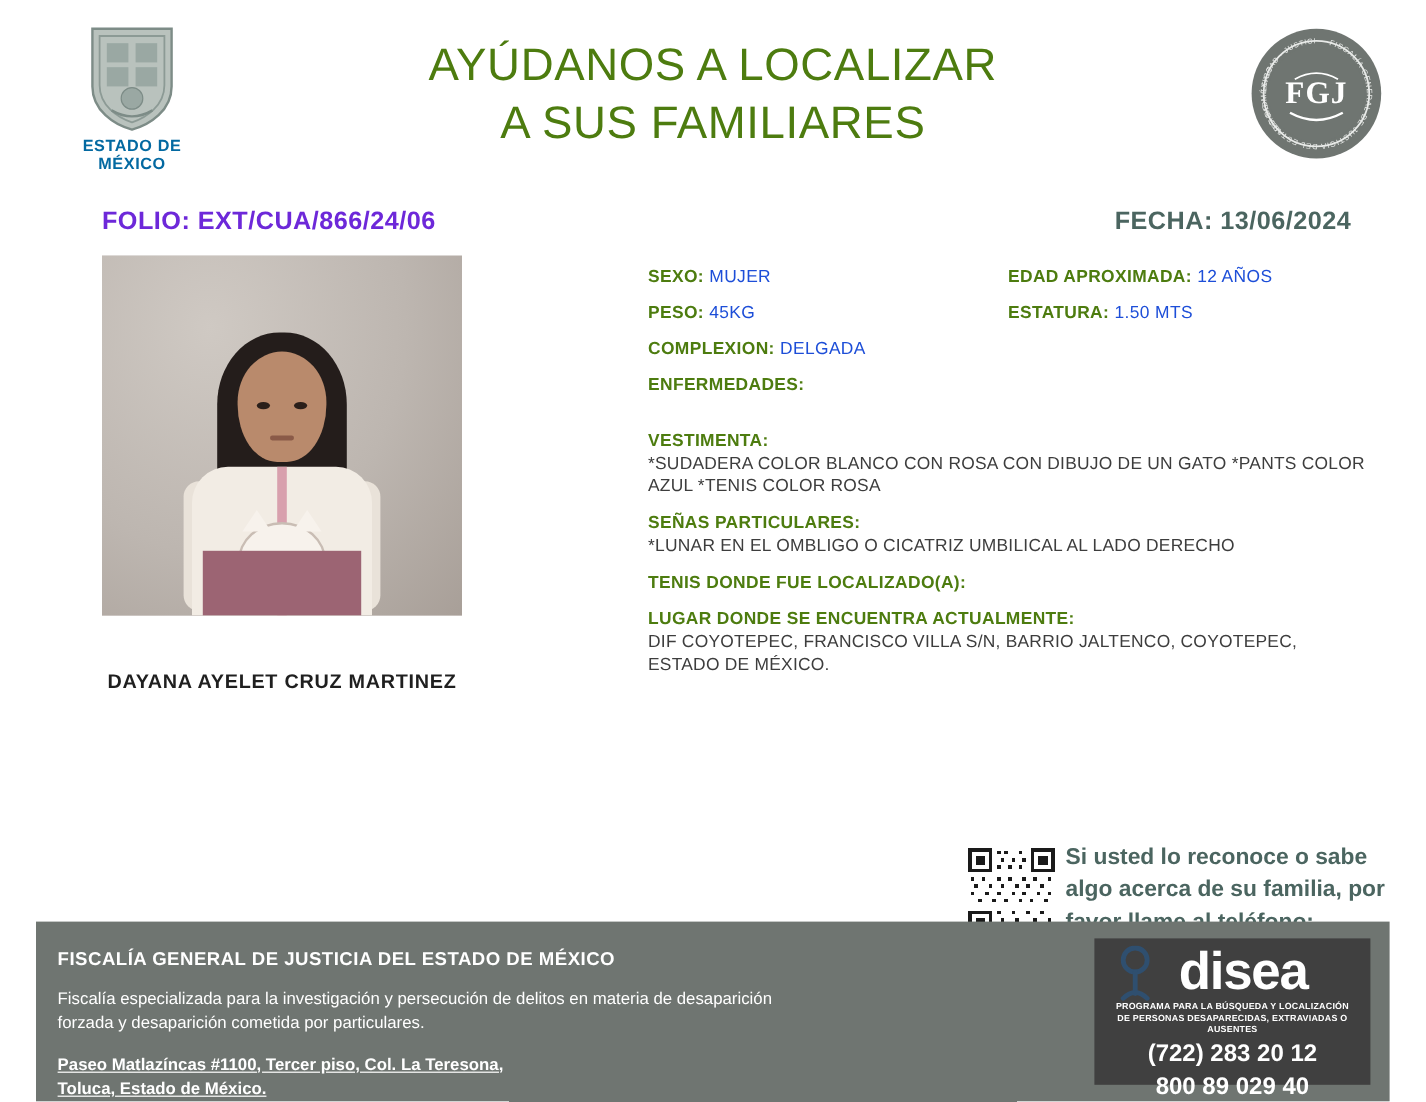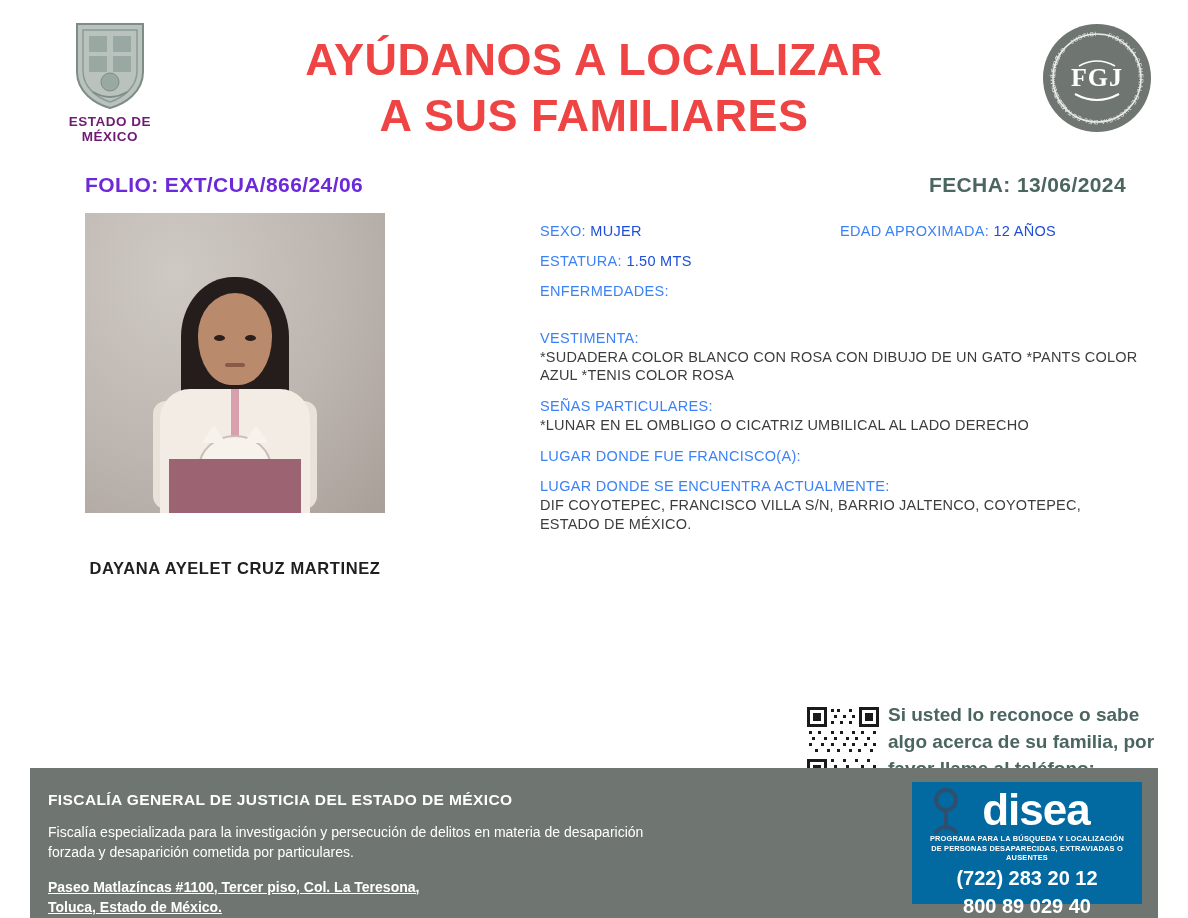--- a/index.html
+++ b/index.html
@@ -35,34 +35,34 @@
     height: 92px;
     margin: 0 auto;
     position: relative;
   }
   .edomex-shield svg { display: block; }
   .edomex-label {
     margin-top: 4px;
     font-size: 13.5px;
     font-weight: bold;
     letter-spacing: 0.5px;
-    color: #701a75;
+    color: #0369a1;
   }
 
   .header-title {
     position: absolute;
     left: 190px;
     right: 190px;
     top: 32px;
     text-align: center;
-    font-size: 45px;
-    font-weight: bold;
+    font-size: 38px;
+    font-weight: normal;
     line-height: 1.25;
     letter-spacing: 0.5px;
-    color: #ef4444;
+    color: #4d7c0f;
   }
   .header-title .l2 { display: block; }
 
   .fgj-logo {
     position: absolute;
     right: 35px;
     top: 22px;
     width: 112px;
     height: 112px;
   }
@@ -241,24 +241,24 @@
     top: 222px;
     width: 600px;
   }
   .row {
     display: flex;
     margin-bottom: 12px;
   }
   .col-l { width: 300px; }
   .col-r { width: 300px; }
   .lbl {
-    font-weight: normal;
+    font-weight: bold;
     font-size: 14.5px;
     letter-spacing: 0.3px;
-    color: #3b82f6;
+    color: #4d7c0f;
   }
   .val {
     font-size: 14.5px;
     letter-spacing: 0.3px;
     color: #1d4ed8;
   }
   .blk { margin-bottom: 10px; }
   .blk .lbl { display: block; margin-bottom: 2px; }
   .blk .txt {
     font-size: 14.5px;
@@ -319,21 +319,21 @@
     line-height: 1.45;
     text-decoration: underline;
   }
 
   .disea-box {
     position: absolute;
     right: 16px;
     top: 14px;
     width: 230px;
     height: 122px;
-    background: #0369a1;
+    background: #404040;
     color: #ffffff;
     text-align: center;
   }
   .disea-word {
     position: relative;
     height: 52px;
     margin-top: 2px;
   }
   .disea-word .d-text {
     font-size: 44px;
@@ -449,47 +449,58 @@
       <span class="lbl">SEXO:</span>
       <span class="val">MUJER</span>
     </div>
     <div class="col-r">
       <span class="lbl">EDAD APROXIMADA:</span>
       <span class="val">12 AÑOS</span>
     </div>
   </div>
 
   <div class="row">
+    <div class="col-l">
+      <span class="lbl">PESO:</span>
+      <span class="val">45KG</span>
+    </div>
     <div class="col-r">
       <span class="lbl">ESTATURA:</span>
       <span class="val">1.50 MTS</span>
     </div>
   </div>
 
+  <div class="row">
+    <div class="col-l">
+      <span class="lbl">COMPLEXION:</span>
+      <span class="val">DELGADA</span>
+    </div>
+    <div class="col-r"></div>
+  </div>
 
   <div class="row">
     <div class="col-l">
       <span class="lbl">ENFERMEDADES:</span>
       <span class="val"></span>
     </div>
     <div class="col-r"></div>
   </div>
 
   <div class="blk gap-top">
     <span class="lbl">VESTIMENTA:</span>
     <div class="txt">*SUDADERA COLOR BLANCO CON ROSA CON DIBUJO DE UN GATO *PANTS COLOR AZUL *TENIS COLOR ROSA</div>
   </div>
 
   <div class="blk gap-sm">
     <span class="lbl">SEÑAS PARTICULARES:</span>
     <div class="txt">*LUNAR EN EL OMBLIGO O CICATRIZ UMBILICAL AL LADO DERECHO</div>
   </div>
 
   <div class="blk gap-sm">
-    <span class="lbl">LUGAR DONDE FUE FRANCISCO(A):</span>
+    <span class="lbl">TENIS DONDE FUE LOCALIZADO(A):</span>
   </div>
 
   <div class="blk gap-sm">
     <span class="lbl">LUGAR DONDE SE ENCUENTRA ACTUALMENTE:</span>
     <div class="txt">DIF COYOTEPEC, FRANCISCO VILLA S/N, BARRIO JALTENCO, COYOTEPEC, ESTADO DE MÉXICO.</div>
   </div>
 </div>
 
 <div class="qr">
   <svg width="76" height="76" viewBox="0 0 76 76" shape-rendering="crispEdges">

